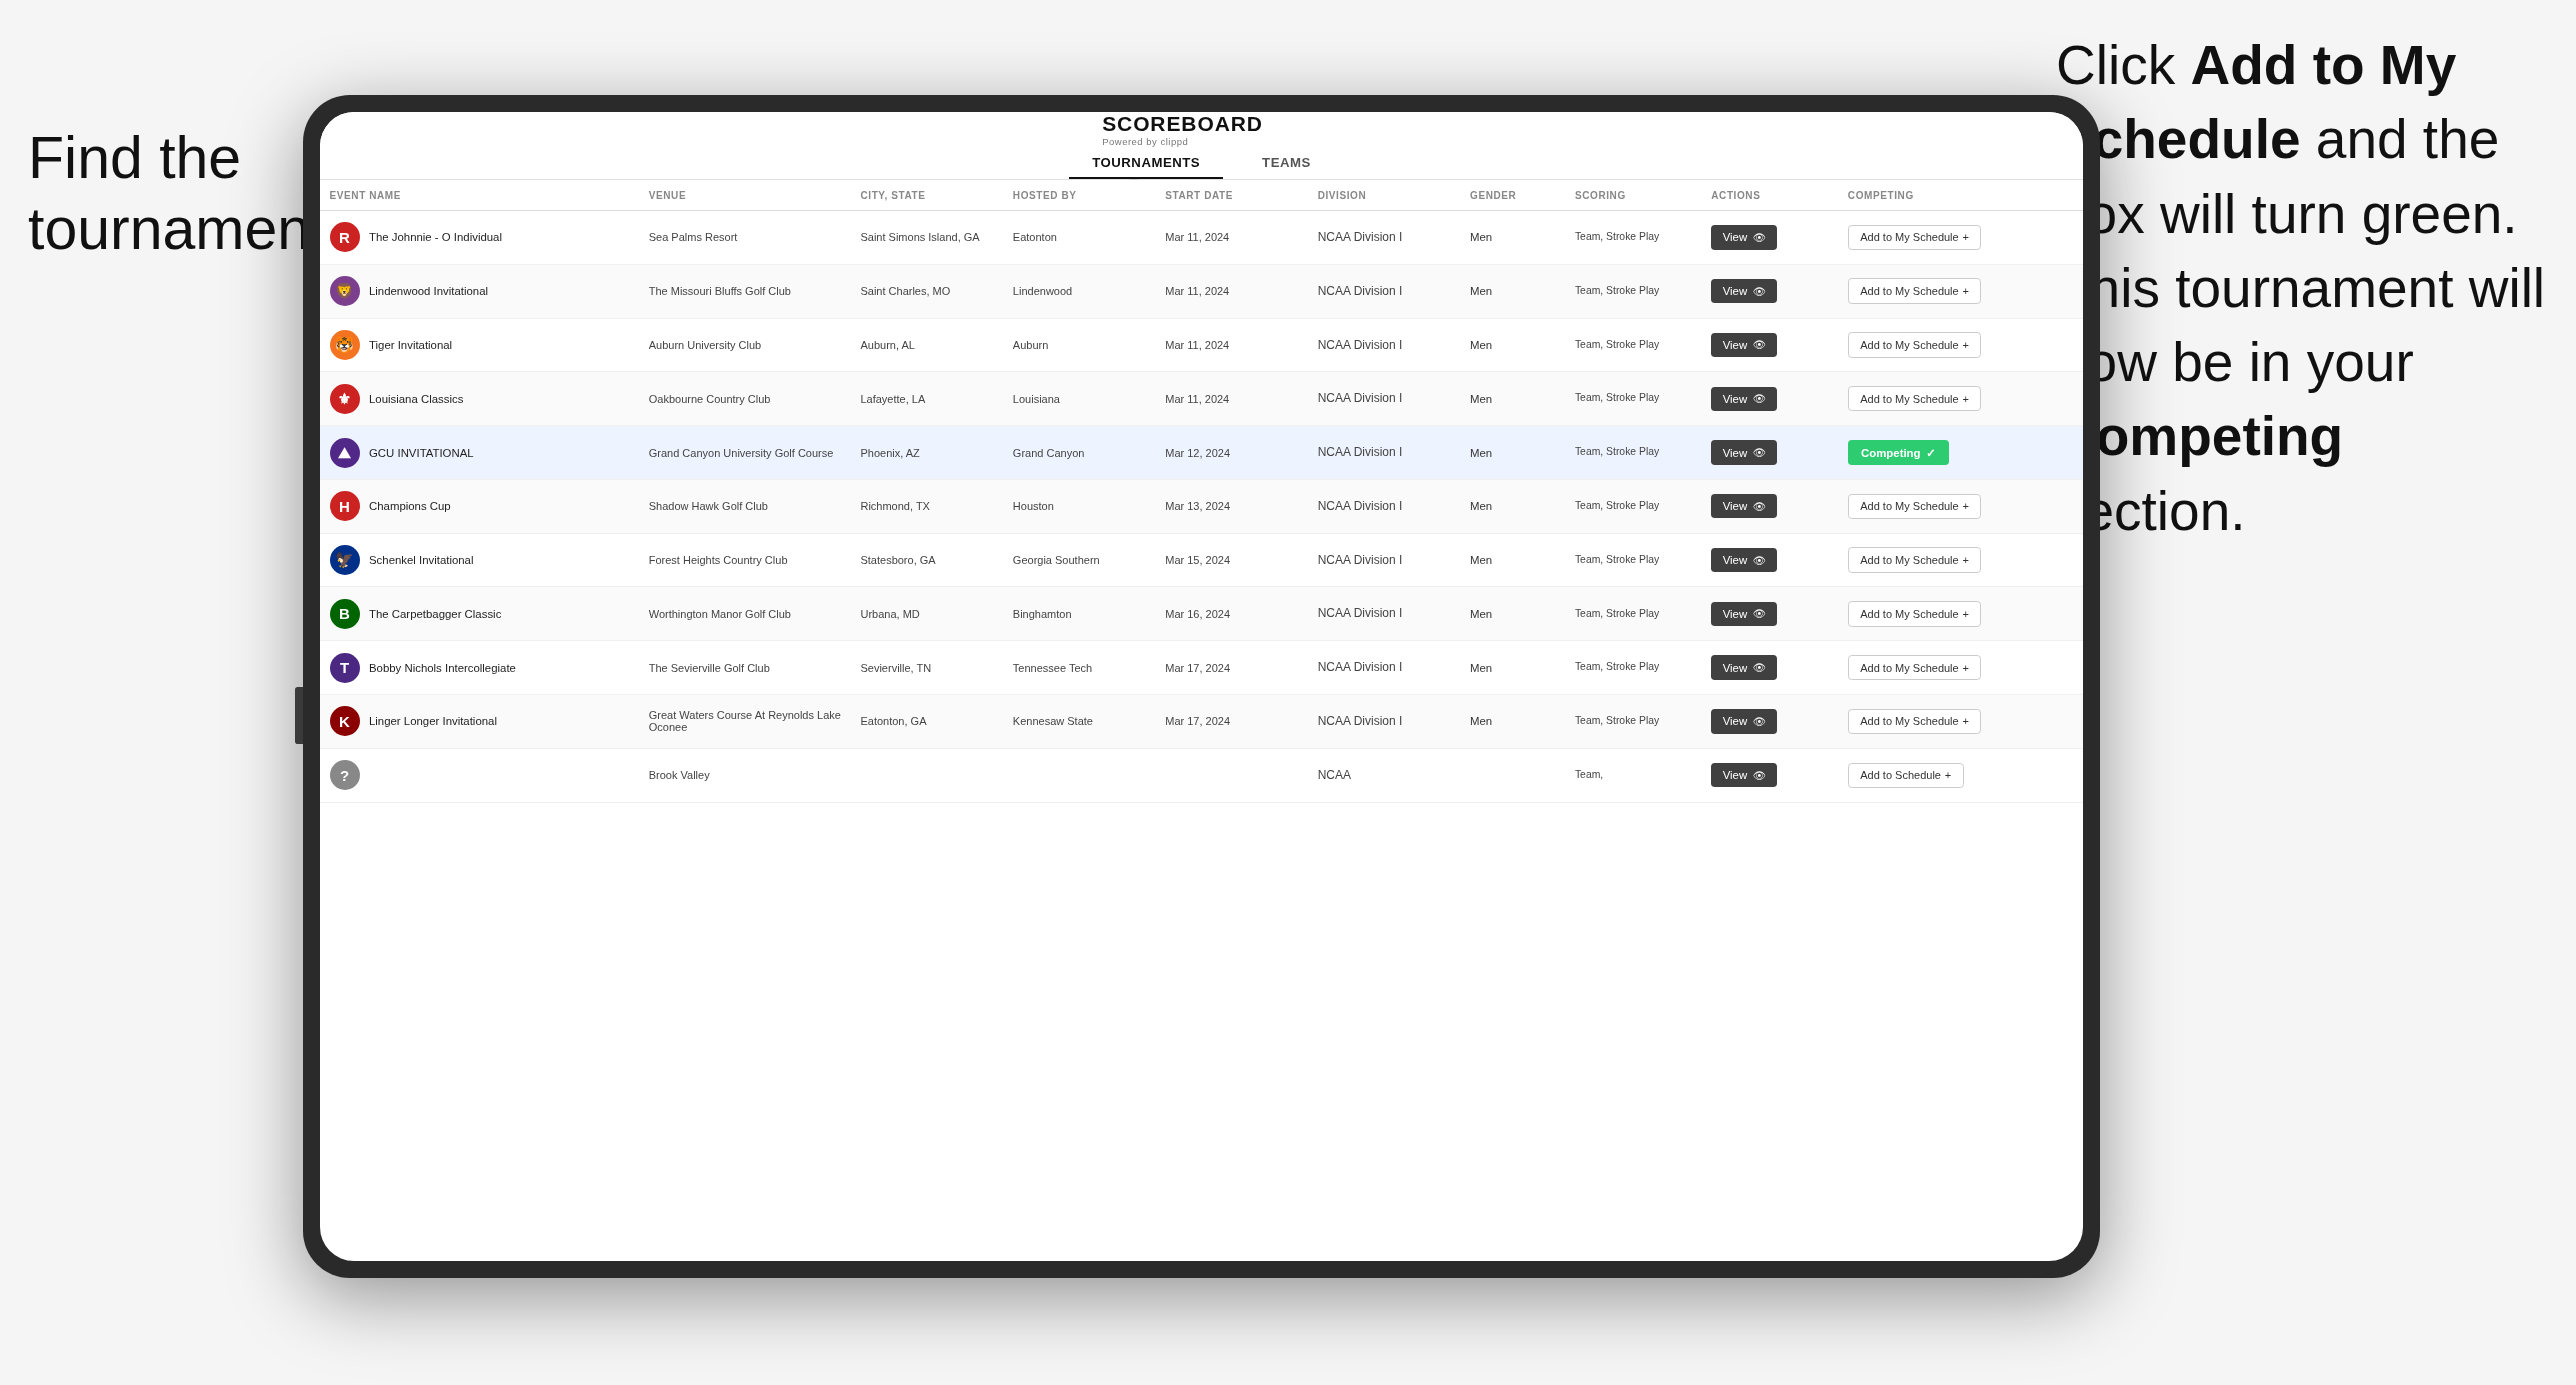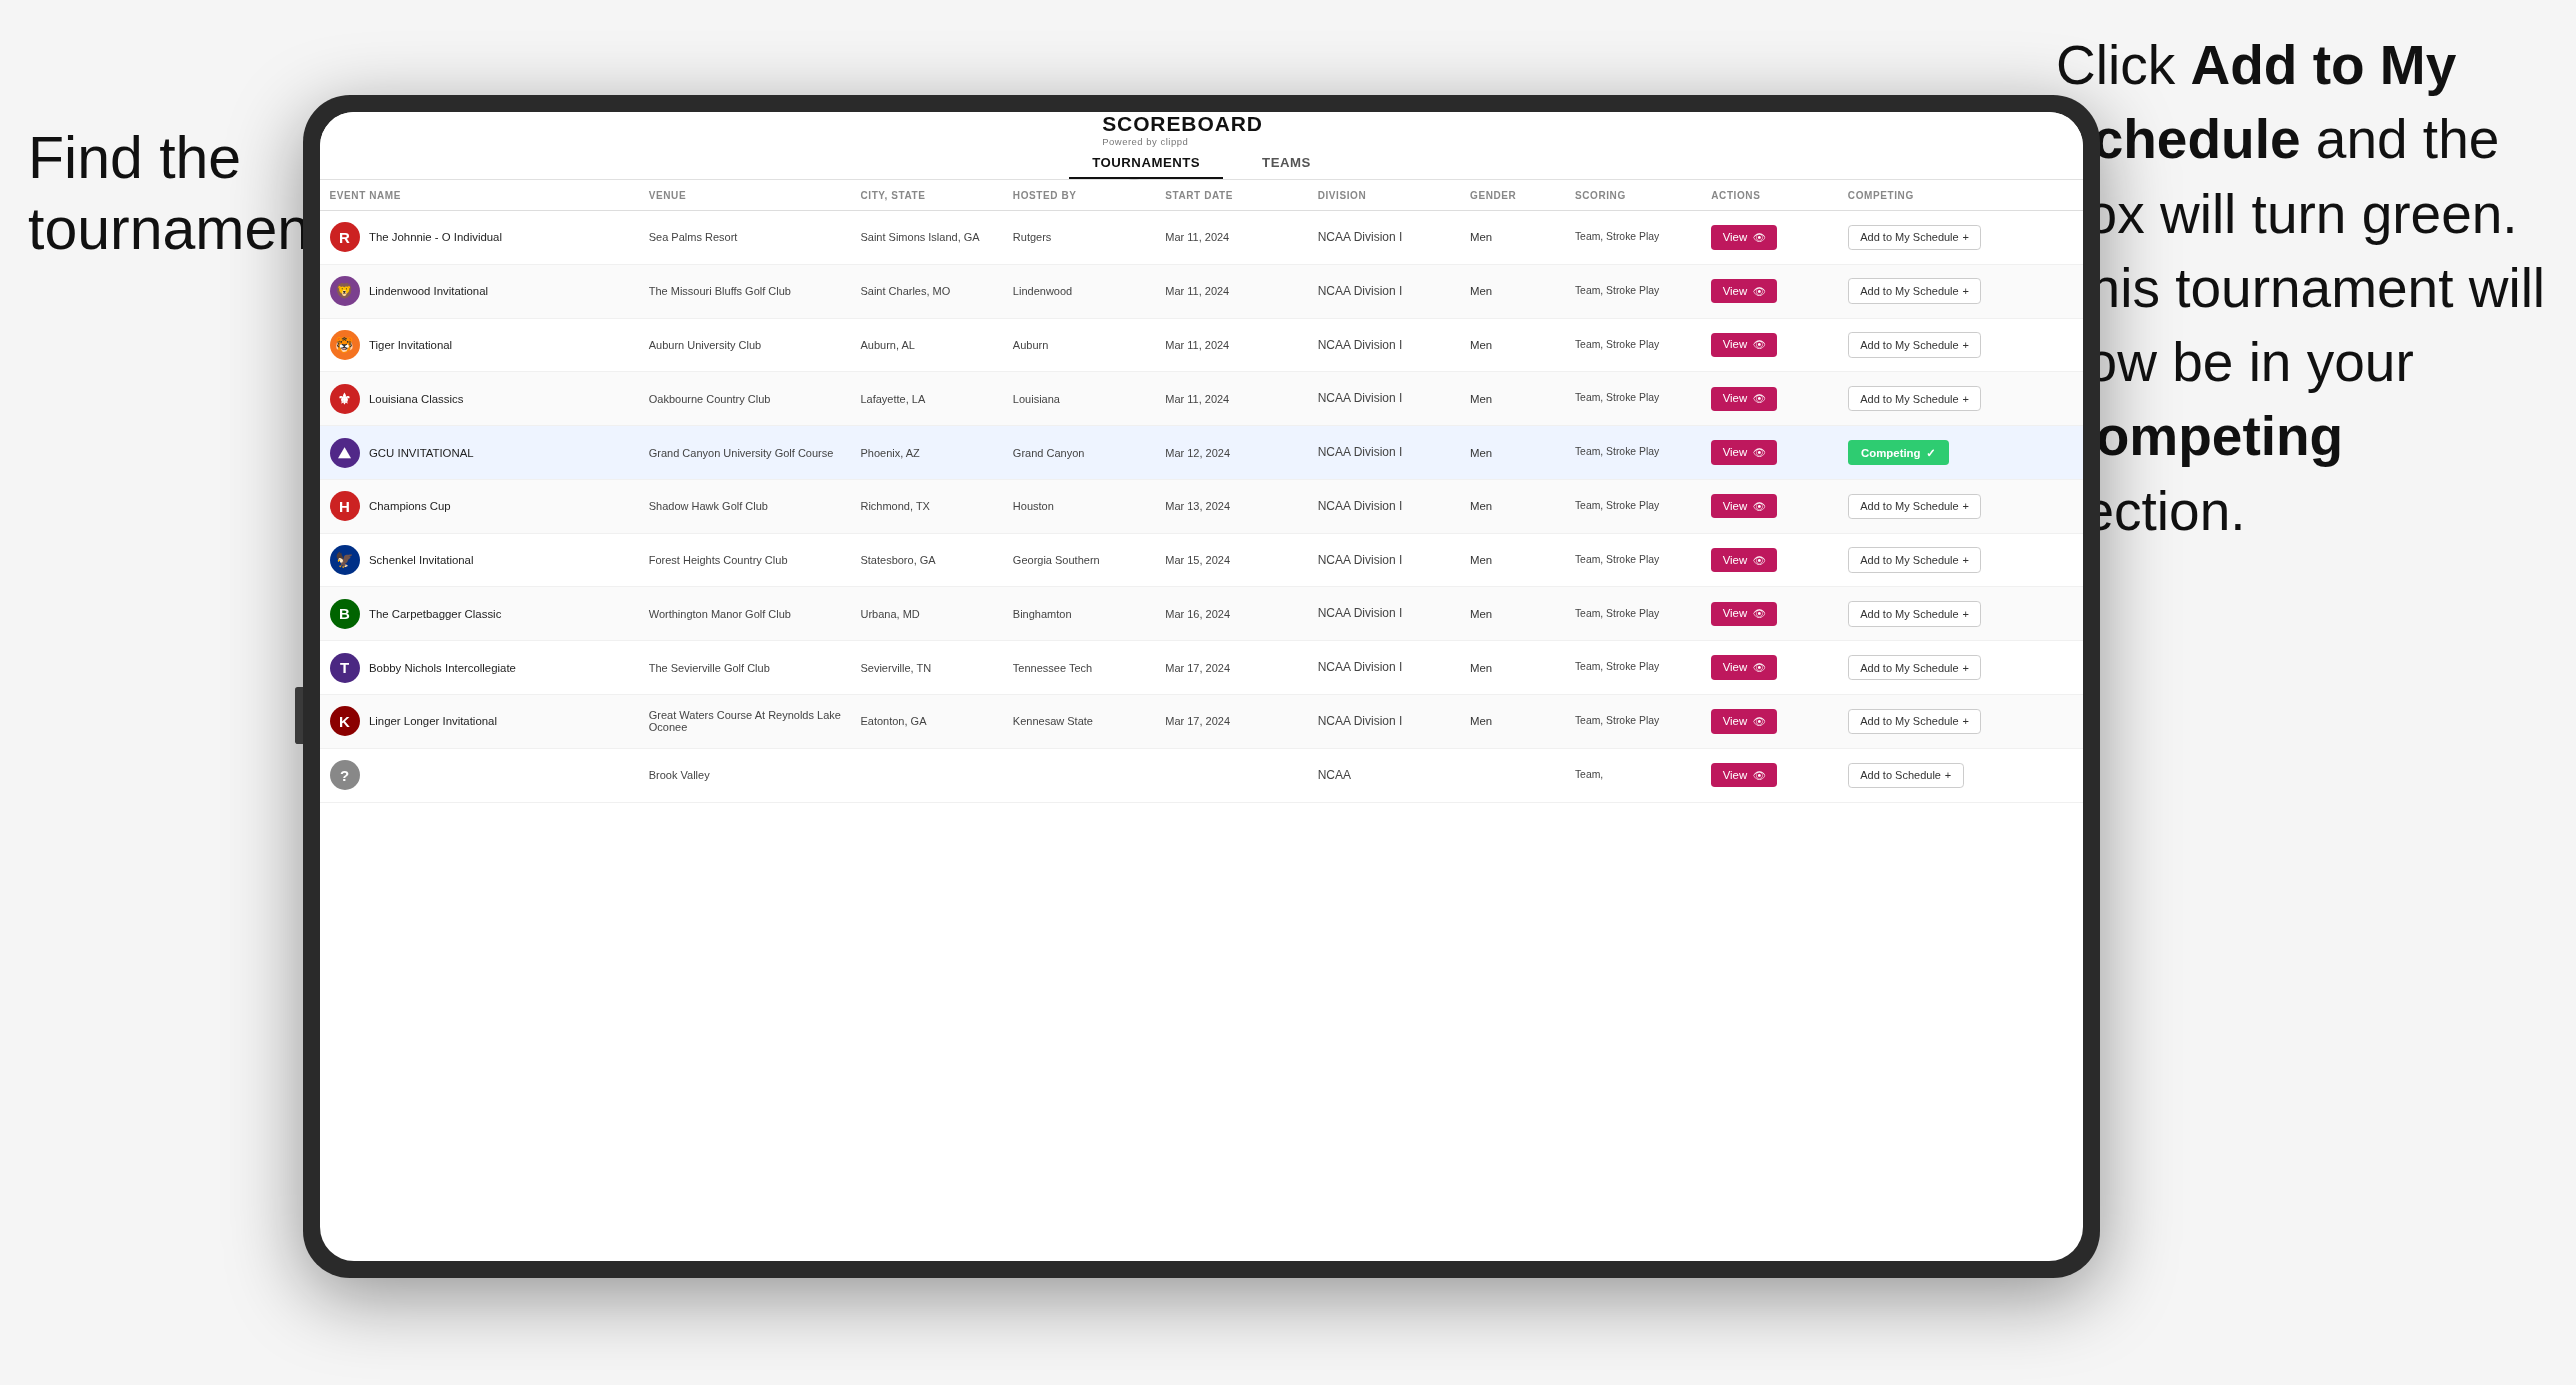--- a/index.html
+++ b/index.html
@@ -248,29 +248,29 @@
       line-height: 1.4;
     }
 
     .scoring-text {
       font-size: 10.4px;
       color: #444;
       line-height: 1.4;
     }
 
     .view-btn {
-      background: #be185d;
+      background: #404040;
       color: #fff;
       border: none;
       border-radius: 3.8px;
       padding: 5.7px 11.4px;
       font-size: 11.4px;
       cursor: pointer;
       display: inline-flex;
-      align-items: flex-start;
+      align-items: center;
       gap: 5.7px;
       white-space: nowrap;
     }
 
     .view-btn .eye-icon {
       font-size: 10.4px;
     }
 
     .add-schedule-btn {
       background: #fff;
@@ -394,21 +394,21 @@
 
         <tr>
               <td>
                 <div class="event-name-cell">
     <div class="team-logo-placeholder" style="background:#cc2222;color:#fff;">R</div>
     <span class="event-name-text">The Johnnie - O Individual</span>
   </div>
               </td>
               <td><span class="venue-text">Sea Palms Resort</span></td>
               <td><span class="city-text">Saint Simons Island, GA</span></td>
-              <td><span class="hosted-text">Rutgers</span></td>
+              <td><span class="hosted-text">Eatonton</span></td>
               <td><span class="date-text">Mar 11, 2024</span></td>
               <td><span class="division-text">NCAA Division I</span></td>
               <td><span>Men</span></td>
               <td><span class="scoring-text">Team, Stroke Play</span></td>
               <td><button class="view-btn">
     View <span class="eye-icon">👁</span>
   </button></td>
               <td><button class="add-schedule-btn">
       Add to My Schedule <span>+</span>
     </button></td>

